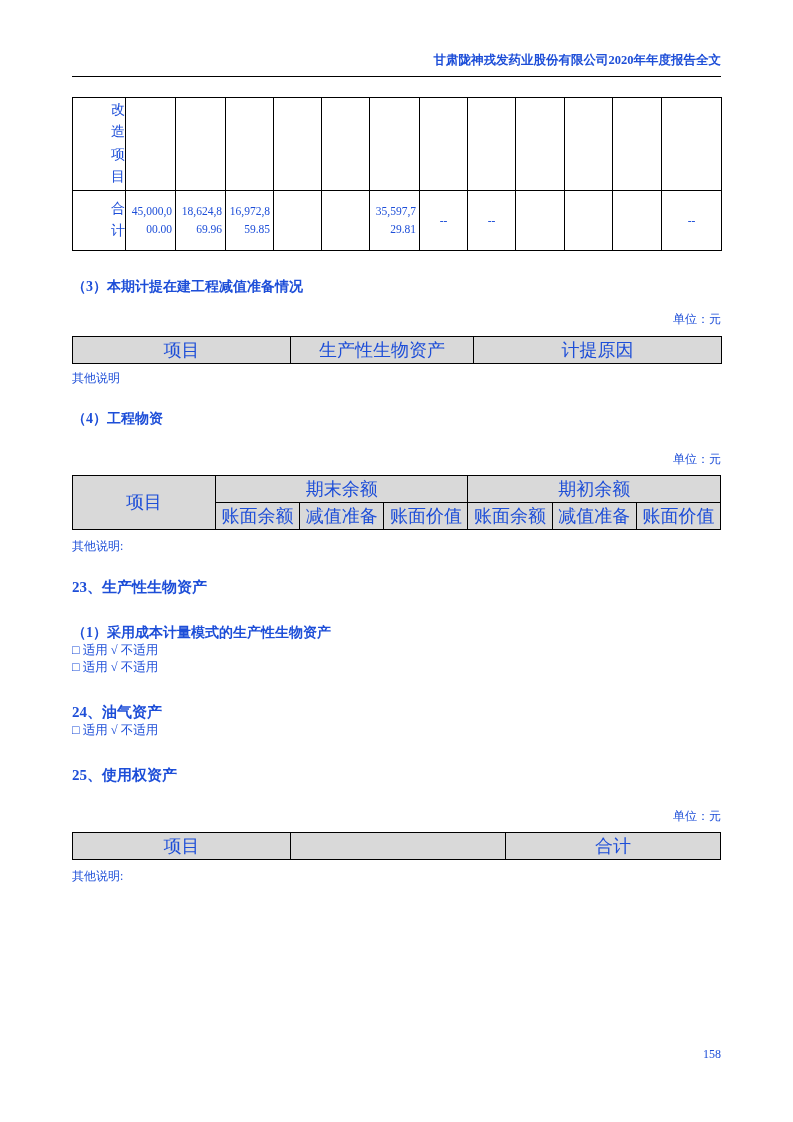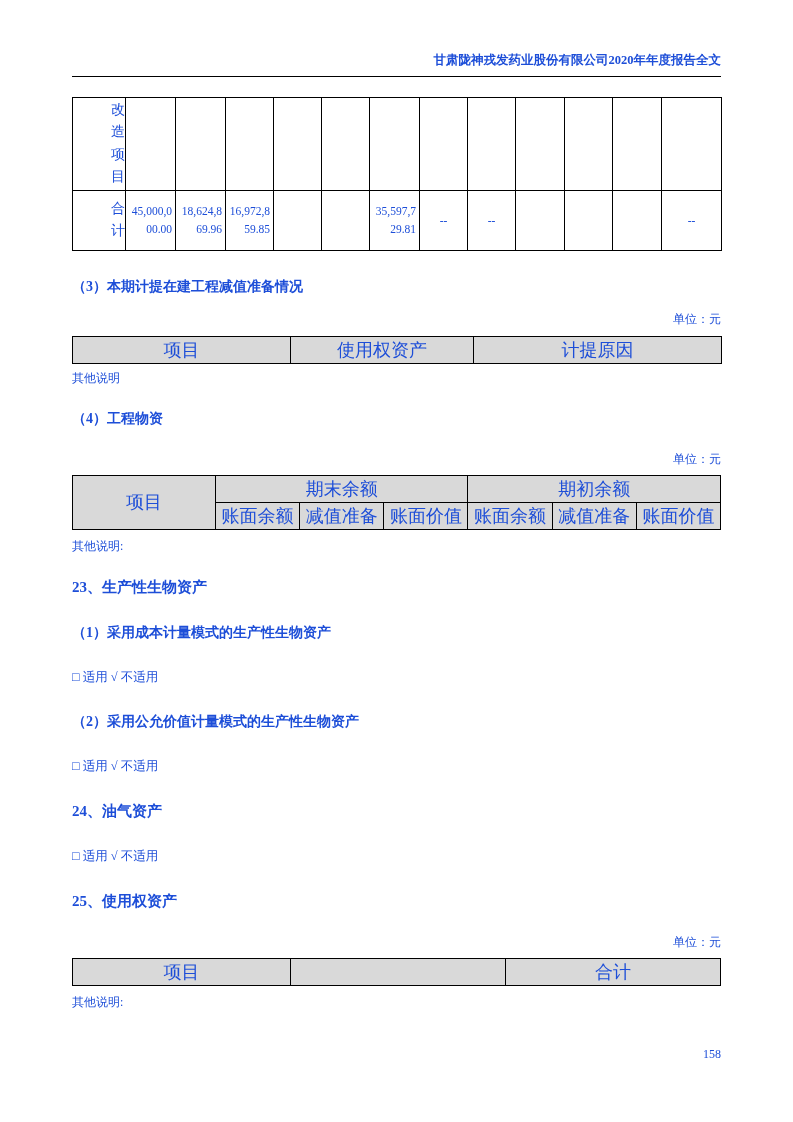--- a/index.html
+++ b/index.html
@@ -42,21 +42,21 @@
   .t-sec3 { margin-top:8px; }
   .t-sec4 { margin-top:7px; }
   .t-sec4 th { height:18px; }
   .t-sec25 { margin-top:7px; }
 
   .unit-line { margin-top:15px; text-align:right; font-size:12px; }
   .note-line { margin-top:6px; font-size:12px; }
 
   .h-sub { margin-top:27px; font-size:14px; font-weight:bold; }
   .h-num { margin-top:27px; font-size:15px; font-weight:bold; }
-  .applicability { margin-top:27px; font-size:12.5px; }
+  .applicability { font-size:12.5px; }
 
   .spacer-sm { margin-top:23px; }
   .spacer-lg { margin-top:23px; }
 
   .page-number {
     position:absolute;
     right:72px; bottom:60px;
     font-size:12px;
   }
 </style>
@@ -123,21 +123,21 @@
 
     <table class="gray t-sec3">
       <colgroup>
           <col style="width:218px">
           <col style="width:183px">
           <col style="width:248px">
         </colgroup>
       <tbody>
           <tr>
         <th>项目</th>
-        <th>使用权资产</th>
+        <th>生产性生物资产</th>
         <th>计提原因</th>
       </tr>
     </tbody>
       </table>
     <div class="note-line">其他说明</div>
 
     <div class="h-sub spacer-lg">（4）工程物资</div>
     <div class="unit-line spacer-sm">单位：元</div>
 
     <table class="gray t-sec4">
@@ -166,21 +166,20 @@
       </tr>
     </tbody>
       </table>
     <div class="note-line" style="margin-top:8px">其他说明:</div>
 
     <div class="h-num spacer-sm">23、生产性生物资产</div>
 
     <div class="h-sub">（1）采用成本计量模式的生产性生物资产</div>
     <div class="applicability">□ 适用 √ 不适用</div>
 
-    <div class="h-sub">（2）采用公允价值计量模式的生产性生物资产</div>
     <div class="applicability">□ 适用 √ 不适用</div>
 
     <div class="h-num">24、油气资产</div>
     <div class="applicability">□ 适用 √ 不适用</div>
 
     <div class="h-num">25、使用权资产</div>
     <div class="unit-line spacer-sm">单位：元</div>
 
     <table class="gray t-sec25">
       <colgroup>

